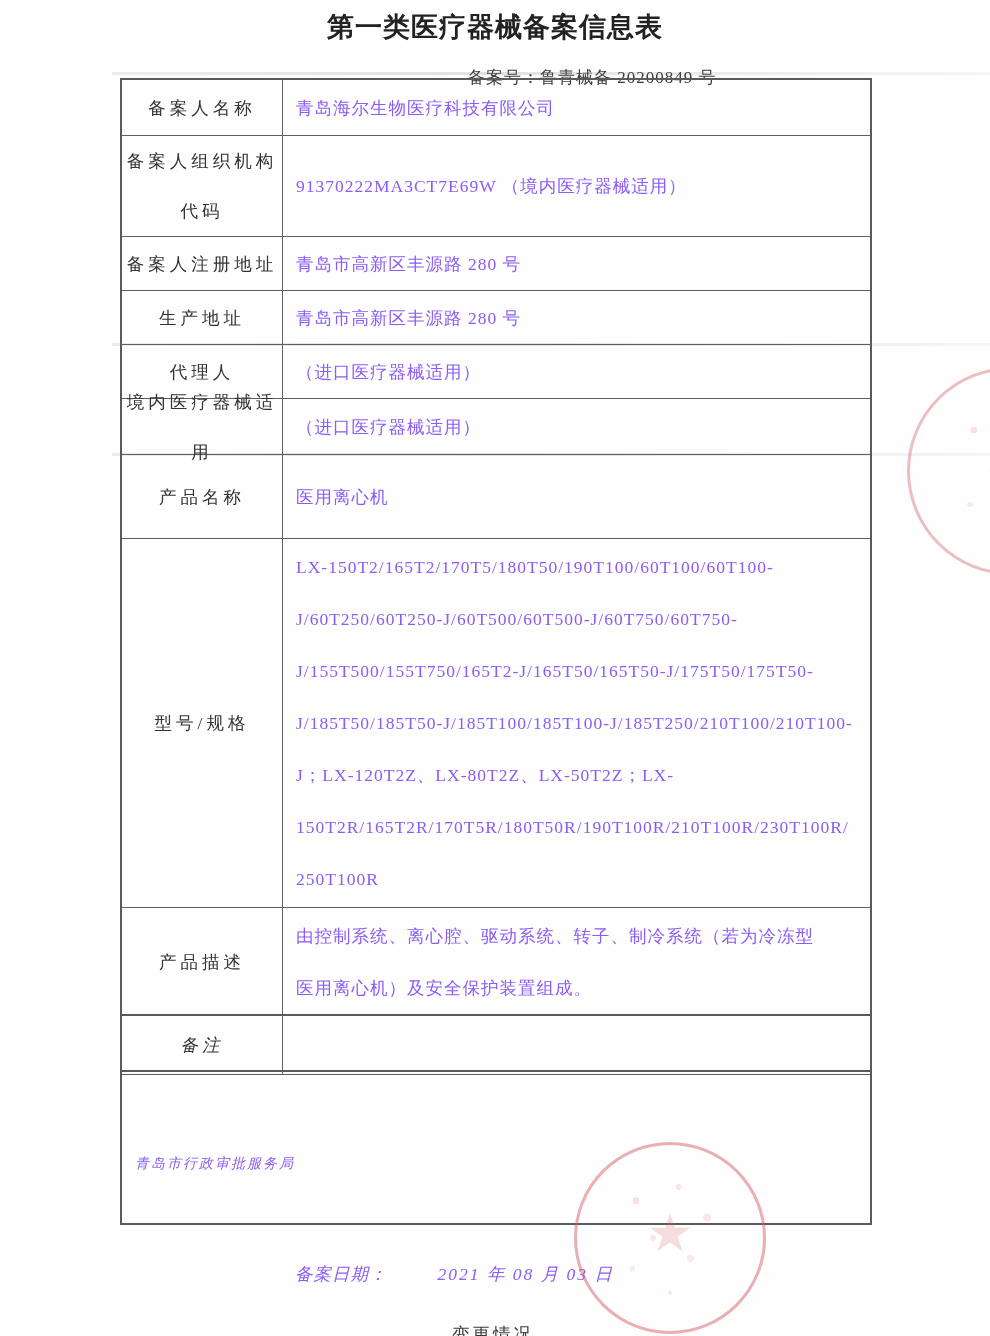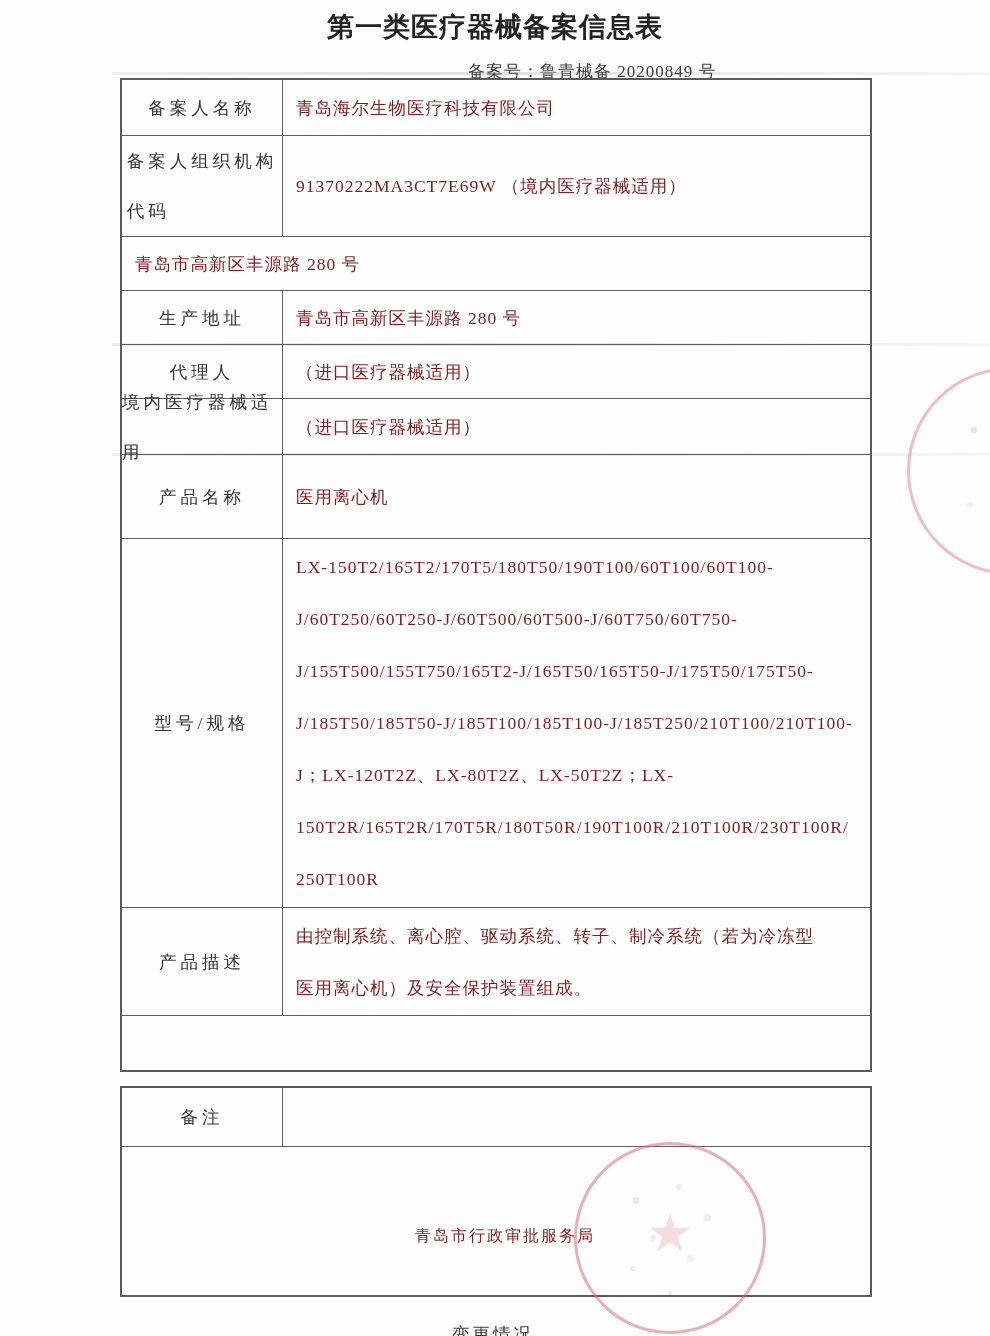--- a/index.html
+++ b/index.html
@@ -6,40 +6,40 @@
   .doc{
     position:relative;width:990px;height:1336px;background:#fefefe;
     overflow:hidden;color:#2f2f2f;
     font-family:"Liberation Serif","DejaVu Serif",serif;
   }
   .title{
     padding-top:9px;text-align:center;font-size:27px;font-weight:bold;
     letter-spacing:1px;color:#222;
     font-family:"Liberation Sans","DejaVu Sans",sans-serif;
   }
-  .regno{margin-top:15px;padding-left:468px;font-size:17px;letter-spacing:1px;color:#3a3a3a;}
+  .regno{margin-top:21px;padding-left:468px;font-size:17px;letter-spacing:1px;color:#3a3a3a;}
   .tbl{position:absolute;left:120px;width:748px;border:2px solid #5a5a5a;background:transparent;}
   .t1{top:78px;}
-  .t2{top:1086px;}
+  .t2{top:1014px;font-style:italic;}
   .row{display:flex;border-top:1px solid #5f5f5f;}
   .row:first-child{border-top:none;}
   .lab{
     width:160px;flex:0 0 160px;border-right:1px solid #5f5f5f;
-    display:flex;align-items:center;justify-content:center;text-align:left;
+    display:flex;align-items:center;justify-content:center;text-align:center;
     font-size:17.5px;letter-spacing:4px;line-height:50px;white-space:pre-line;color:#333;
   }
   .val{
     flex:1;display:flex;align-items:center;padding-left:13px;padding-right:6px;
-    font-size:17.5px;letter-spacing:1px;line-height:52px;white-space:pre-line;color:#7f1d1d;
+    font-size:17.5px;letter-spacing:1px;line-height:52px;white-space:pre-line;color:#8b5cf6;
   }
   .h55{height:55px}.h100{height:100px}.h53{height:53px}.h54{height:54px}
   .h83{height:83px}.h368{height:368px}.h107{height:107px}
   .h58{height:58px}.h148{height:148px}
   .filing-val{display:block;padding-top:50px;line-height:26px;}
-  .issuer{margin-left:280px;font-size:16px;letter-spacing:2px;}
+  .issuer{font-size:14px;letter-spacing:2px;}
   .dateline{margin-top:32px;margin-left:160px;font-size:17.5px;letter-spacing:1px;}
   .datev{margin-left:50px;letter-spacing:2px;}
   .footer{position:absolute;top:1322px;left:452px;font-size:17.5px;letter-spacing:3px;color:#3a3a3a;}
   
   .stamp{position:absolute;border-radius:50%;pointer-events:none;}
   .stamp-bottom{
     left:574px;top:1142px;width:186px;height:186px;
     border:3px solid rgba(214,95,104,0.50);
   }
   .stamp-right{
@@ -81,20 +81,21 @@
     <div class="row h55">
       <div class="lab">备案人名称</div>
       <div class="val">青岛海尔生物医疗科技有限公司</div>
     </div>
     <div class="row h100">
       <div class="lab">备案人组织机构
 代码</div>
       <div class="val">91370222MA3CT7E69W （境内医疗器械适用）</div>
     </div>
     <div class="row h53">
+      <div class="lab">备案人注册地址</div>
       <div class="val">青岛市高新区丰源路 280 号</div>
     </div>
     <div class="row h53">
       <div class="lab">生产地址</div>
       <div class="val">青岛市高新区丰源路 280 号</div>
     </div>
     <div class="row h53">
       <div class="lab">代理人</div>
       <div class="val">（进口医疗器械适用）</div>
     </div>

